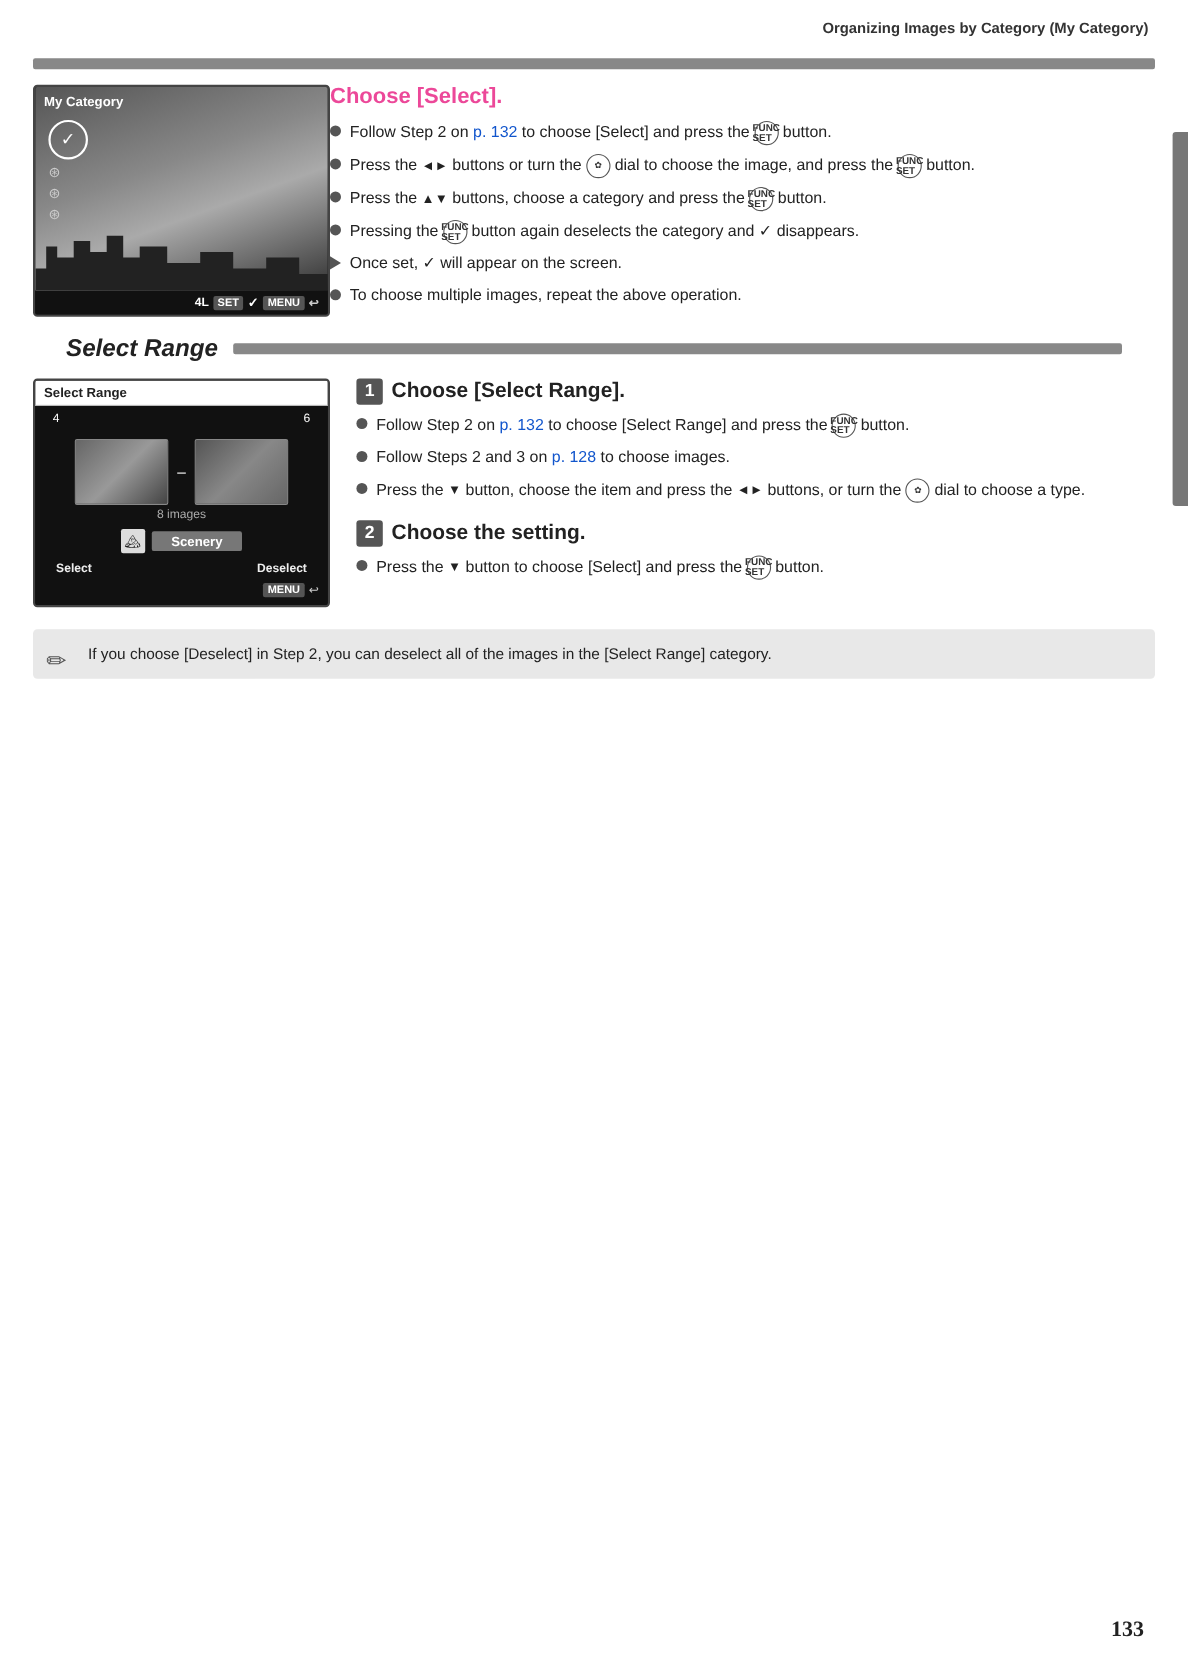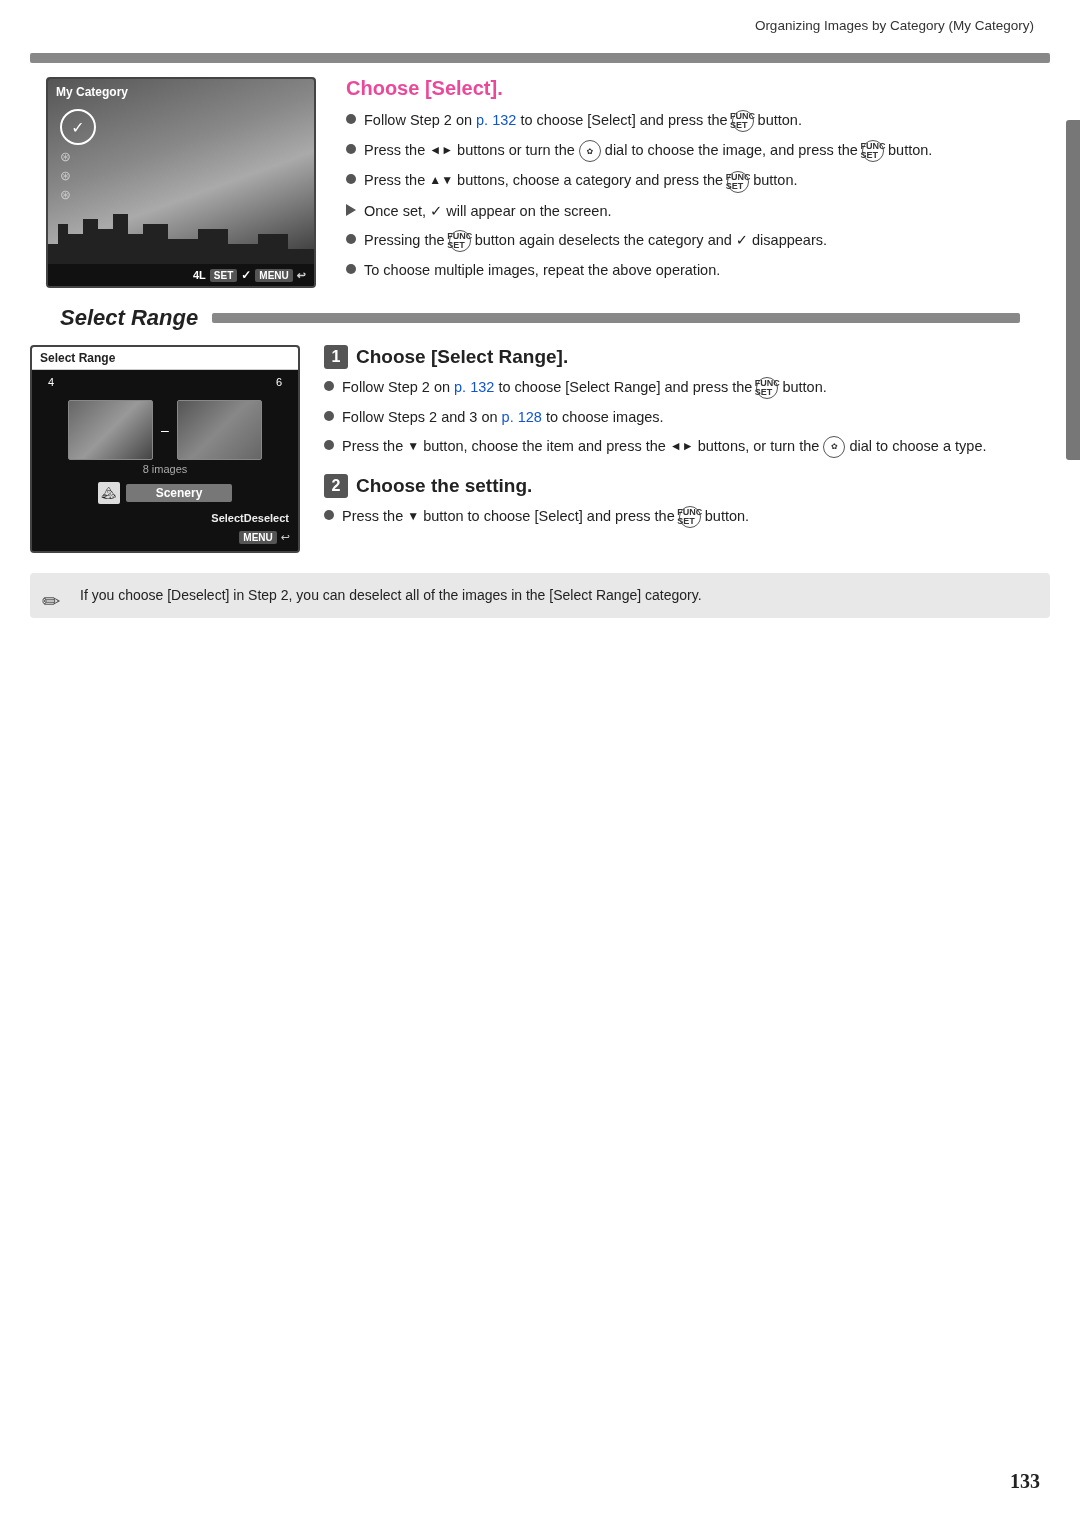--- a/index.html
+++ b/index.html
@@ -9,23 +9,23 @@
       background: #fff;
       font-family: Arial, sans-serif;
       font-size: 15px;
       color: #222;
       position: relative;
     }
 
     
     .page-header {
       text-align: right;
-      padding: 18px 46px 10px 30px;
+      padding: 18px 36px 10px 30px;
       font-size: 13.5px;
-      font-weight: normal;
+      font-weight: bold;
       color: #333;
       border-bottom: none;
     }
 
     
     .section-title-bar {
       display: flex;
       align-items: center;
       margin: 10px 30px 14px 30px;
     }
@@ -43,22 +43,21 @@
       height: 10px;
       background: #888;
       border-radius: 2px;
     }
 
     
     .section-body {
       display: flex;
       flex-direction: row;
       align-items: flex-start;
-      margin: 0 46px;
-      gap: 30px;
+      margin: 0 30px;
     }
 
     
     .camera-screen {
       width: 270px;
       min-width: 270px;
       border: 2px solid #444;
       background: #111;
       position: relative;
       border-radius: 4px;
@@ -303,29 +302,30 @@
       width: 22px;
       height: 22px;
       background: #ddd;
       display: flex; align-items: center; justify-content: center;
       font-size: 12px;
       border-radius: 2px;
     }
     .sr-category-label {
       background: #777;
       color: #fff;
-      padding: 2px 30px;
+      padding: 2px 18px;
       font-size: 12px;
       font-weight: bold;
       border-radius: 2px;
     }
     .sr-select-row {
       display: flex;
-      justify-content: flex-end;
-      padding: 4px 9px;
+      justify-content: space-between;
+      padding: 4px 19px;
+      gap: 40px;
     }
     .sr-select-btn {
       color: #eee;
       font-size: 11px;
       font-weight: bold;
     }
     .sr-bottom-bar {
       display: flex;
       align-items: center;
       justify-content: flex-end;
@@ -465,27 +465,27 @@
         <span class="bullet-circle"></span>
         <span>Press the <span class="arrow-lr">◄►</span> buttons or turn the <span class="dial-icon">✿</span> dial to choose the image, and press the <span class="func-btn">FUNC<br>SET</span> button.</span>
       </li>
 
       <li>
         <span class="bullet-circle"></span>
         <span>Press the <span class="arrow-ud">▲▼</span> buttons, choose a category and press the <span class="func-btn">FUNC<br>SET</span> button.</span>
       </li>
 
       <li>
+        <span class="bullet-circle"></span>
+        <span>Pressing the <span class="func-btn">FUNC<br>SET</span> button again deselects the category and ✓ disappears.</span>
+      </li>
+
+      <li>
         <span class="bullet-triangle"></span>
         <span>Once set, ✓ will appear on the screen.</span>
-      </li>
-
-      <li>
-        <span class="bullet-circle"></span>
-        <span>Pressing the <span class="func-btn">FUNC<br>SET</span> button again deselects the category and ✓ disappears.</span>
       </li>
 
       <li>
         <span class="bullet-circle"></span>
         <span>To choose multiple images, repeat the above operation.</span>
       </li>
     </ul>
   </div>
 </div>
 

